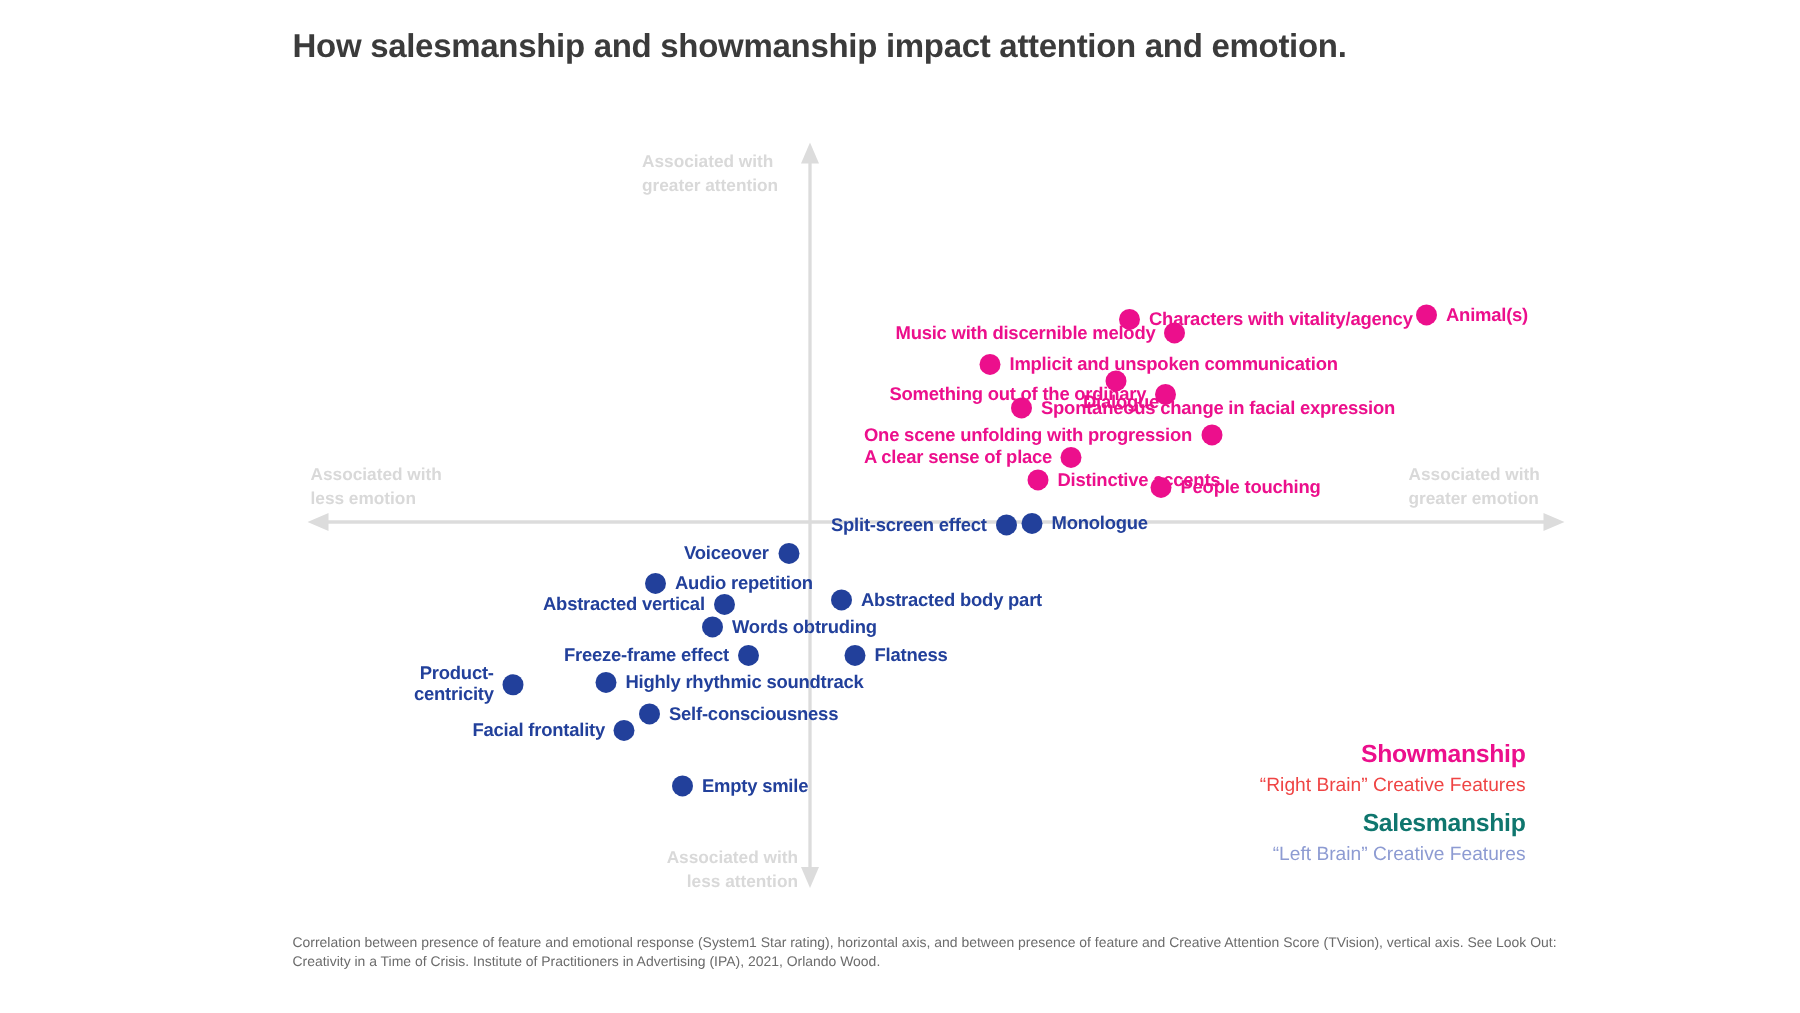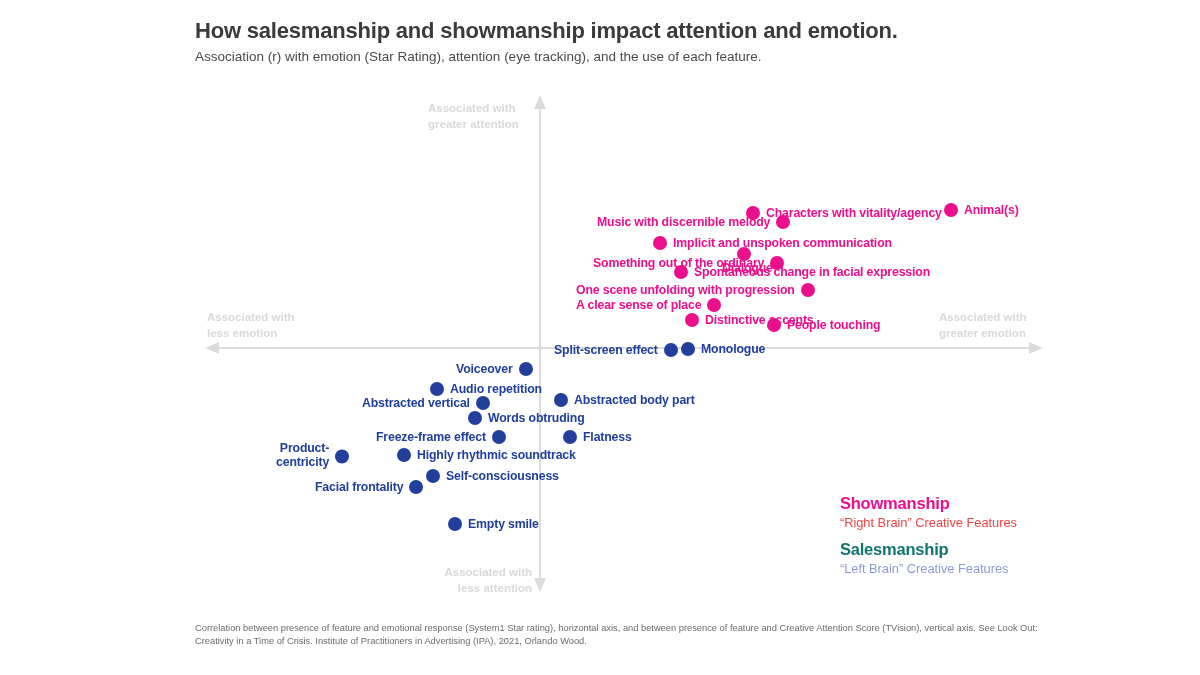--- a/index.html
+++ b/index.html
@@ -100,20 +100,21 @@
   .pink .dot { background: #EC0F8C; }
   .pink .txt { color: #EC0F8C; }
   .blue .dot { background: #22409B; }
   .blue .txt { color: #22409B; }
 
   
   .legend {
     position: absolute;
     right: 183px;
     top: 494px;
+    text-align: right;
   }
   .legend-block { margin-bottom: 9px; }
   .legend-title {
     font-size: 16.5px;
     font-weight: bold;
     letter-spacing: -0.2px;
     line-height: 1.15;
   }
   .legend-sub {
     font-size: 12.8px;
@@ -137,21 +138,20 @@
     color: #6b6b6b;
     line-height: 1.45;
   }
 </style>
 </head>
 <body>
 
 <div id="page">
 
   <div class="hdr-title">How salesmanship and showmanship impact attention and emotion.</div>
-  <div class="hdr-sub">Association (r) with emotion (Star Rating), attention (eye tracking), and the use of each feature.</div>
 
   <div class="plot">
 
     <svg class="axis-svg" viewBox="0 0 1200 675">
       <defs>
         <marker id="arrU" markerWidth="10" markerHeight="10" refX="5" refY="8" orient="auto">
           <path d="M5,0 L10,9 L0,9 Z" fill="#dcdcdc"></path>
         </marker>
         <marker id="arrD" markerWidth="10" markerHeight="10" refX="5" refY="8" orient="auto">
           <path d="M5,0 L10,9 L0,9 Z" fill="#dcdcdc"></path>

